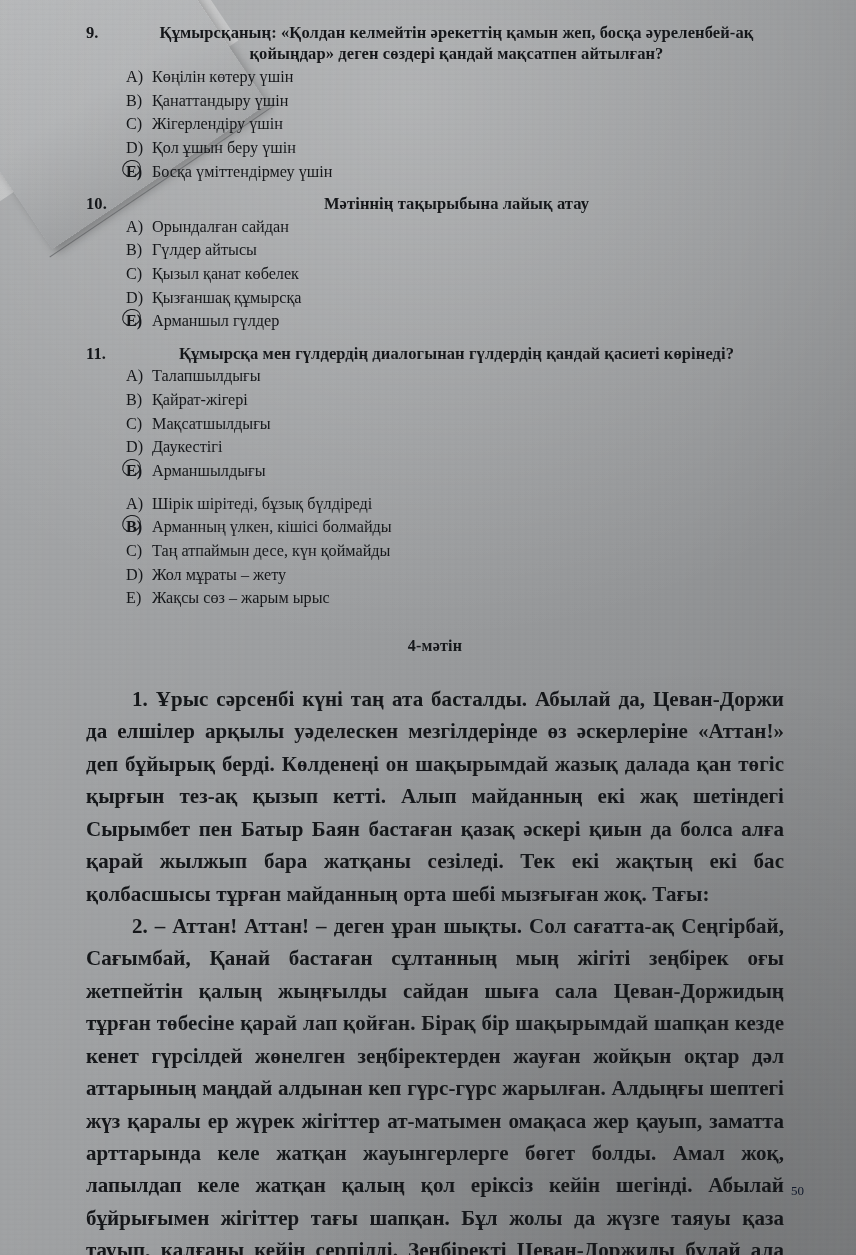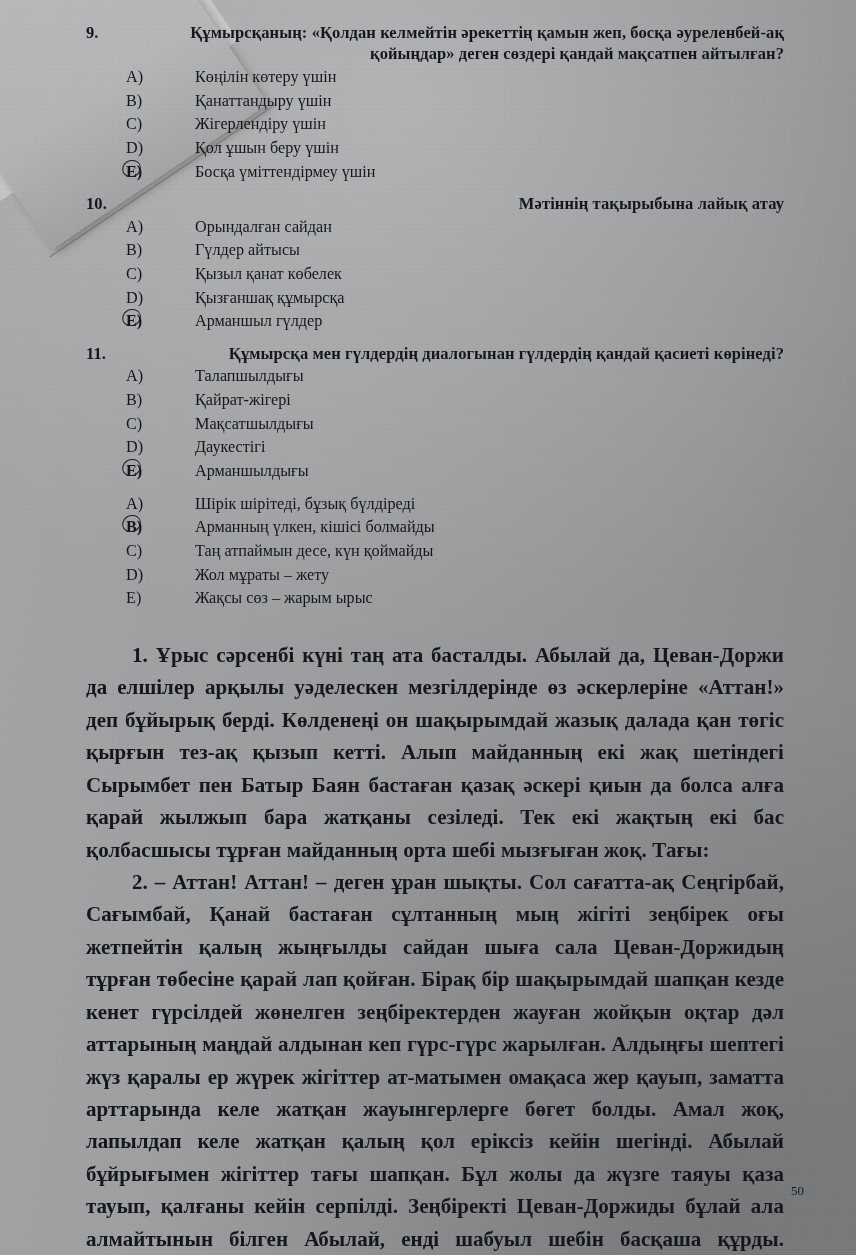--- a/index.html
+++ b/index.html
@@ -98,42 +98,42 @@
     letter-spacing: .1px;
   }
   .q-num {
     flex: 0 0 auto;
     min-width: 27px;
     text-align: left;
     font-weight: 700;
   }
   .q-text {
     flex: 1 1 auto;
-    text-align: right;
+    text-align: center;
     margin-left: 16px;
   }
 
   .options {
     margin: 1px 0 0 0;
     padding: 0;
     list-style: none;
   }
   .option {
     display: flex;
     align-items: baseline;
     font-size: 16.2px;
     line-height: 1.46;
     padding-left: 40px;
   }
   .opt-key {
     flex: 0 0 auto;
     width: 26px;
     font-weight: 400;
   }
-  .opt-label { flex: 1 1 auto; margin-left: 43px; }
+  .opt-label { flex: 1 1 auto; }
 
   
   .option.marked .opt-key {
     position: relative;
     font-weight: 700;
   }
   .option.marked .opt-key::after {
     content: "";
     position: absolute;
     left: -4px;
@@ -294,20 +294,21 @@
               <span class="opt-label">Жол мұраты – жету</span>
             </li>
             <li class="option">
               <span class="opt-key">E)</span>
               <span class="opt-label">Жақсы сөз – жарым ырыс</span>
             </li>
           </ul>
         </div>
       </div>
 
+    <div class="section-title">4-мәтін</div>
 
     <div class="body-text" id="passage-container">
         <p>1. Ұрыс сәрсенбі күні таң ата басталды. Абылай да, Цеван-Доржи да елшілер арқылы уәделескен мезгілдерінде өз әскерлеріне «Аттан!» деп бұйырық берді. Көлденеңі он шақырымдай жазық далада қан төгіс қырғын тез-ақ қызып кетті. Алып майданның екі жақ шетіндегі Сырымбет пен Батыр Баян бастаған қазақ әскері қиын да болса алға қарай жылжып бара жатқаны сезіледі. Тек екі жақтың екі бас қолбасшысы тұрған майданның орта шебі мызғыған жоқ. Тағы:</p>
         <p>2. – Аттан!  Аттан! – деген ұран шықты. Сол сағатта-ақ Сеңгірбай, Сағымбай, Қанай бастаған сұлтанның мың жігіті зеңбірек оғы жетпейтін қалың жыңғылды сайдан шыға сала Цеван-Доржидың тұрған төбесіне қарай лап қойған. Бірақ бір шақырымдай шапқан кезде кенет гүрсілдей жөнелген зеңбіректерден жауған жойқын оқтар дәл аттарының маңдай алдынан кеп гүрс-гүрс жарылған. Алдыңғы шептегі жүз қаралы ер жүрек жігіттер ат-матымен омақаса жер қауып, заматта арттарында келе жатқан жауынгерлерге бөгет болды. Амал жоқ, лапылдап келе жатқан қалың қол еріксіз кейін шегінді. Абылай бұйрығымен жігіттер тағы шапқан. Бұл жолы да жүзге таяуы қаза тауып, қалғаны кейін серпілді. Зеңбіректі Цеван-Доржиды бұлай ала алмайтынын білген Абылай, енді шабуыл шебін басқаша құрды. Зеңбіректерге тікелей шаппай, оны ат тағасындай қоршап, жан-жағынан анталауды бұйырды. Бірақ үш рет шабуылға шығып, ең батыр деген үш жүзге тарта ер жігіттерінен айрылған әскер не істерін білмей, тағы дағдарып қалды.  Бұған Абылай:</p>
       </div>
 
   </div>
 
   <div class="page-number">50</div>
 

